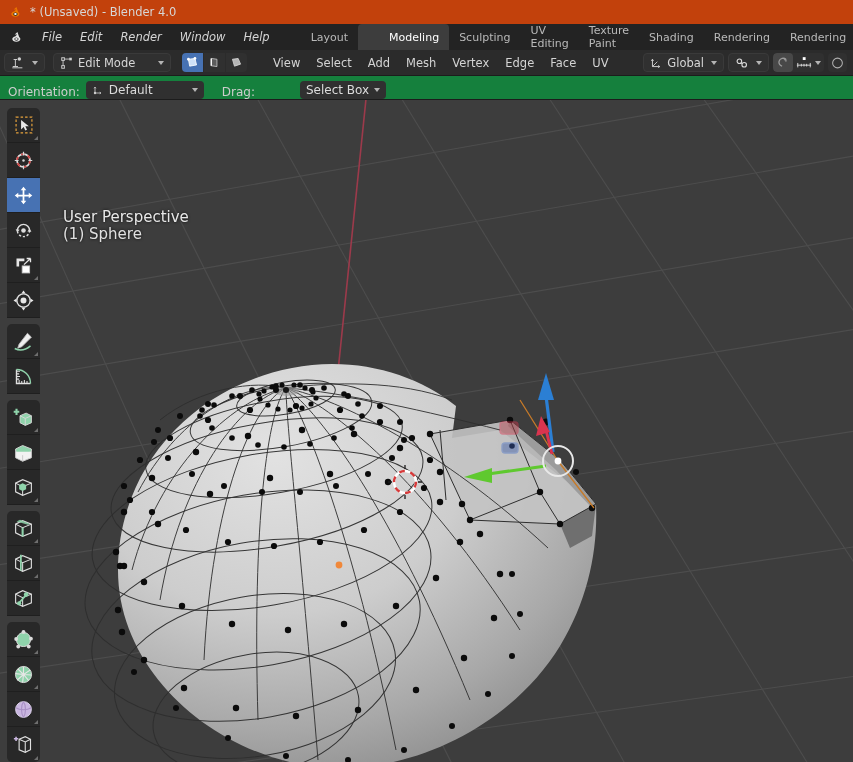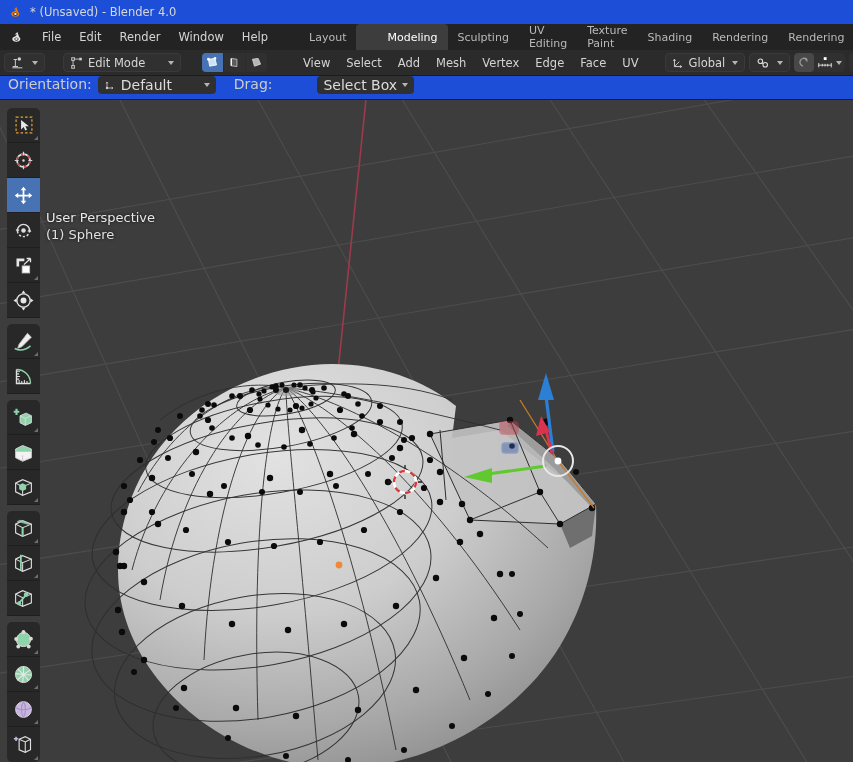--- a/index.html
+++ b/index.html
@@ -7,49 +7,49 @@
     width: 853px; height: 762px;
     overflow: hidden;
     background: #1d1d1d;
     font-family: "DejaVu Sans", "Liberation Sans", sans-serif;
     -webkit-font-smoothing: antialiased;
   }
   #app { position: relative; width: 853px; height: 762px; }
 
   
   .titlebar {
-    height: 24px; background: #1d4ed8;
+    height: 24px; background: #c2410c;
     display: flex; align-items: center; gap: 7px;
     padding-left: 8px; color: #d7d7d7; font-size: 11.5px;
   }
   .blender-logo { width: 15px; height: 15px; flex: none; }
 
   
   .menubar {
     height: 26px; background: #232323;
     display: flex; align-items: stretch; color: #d2d2d2; font-size: 11.5px;
   }
   .menubar .logo-cell { display: flex; align-items: center; padding: 0 9px 0 9px; }
-  .menu-items { display: flex; align-items: stretch; }
+  .menu-items { display: flex; align-items: stretch; font-style: italic; }
   .menu-item {
     display: flex; align-items: center; padding: 0 9px; cursor: default;
     color: #d5d5d5;
   }
   .ws-tabs { display: flex; align-items: flex-end; margin-left: 22px; }
   .ws-tab {
     display: flex; align-items: center; padding: 0 10px;
     height: 100%; font-size: 11px; color: #b9b9b9;
     border-top-left-radius: 4px; border-top-right-radius: 4px;
   }
   .ws-tab.active { background: #3d3d3d; color: #ffffff; padding-left: 31px; }
 
   
   .toolheader {
     height: 26px; background: #2b2b2b;
-    display: flex; align-items: center; gap: 18px; padding: 0 4px;
+    display: flex; align-items: center; gap: 8px; padding: 0 4px;
     border-bottom: 1px solid #1c1c1c;
   }
   .hdr-btn {
     height: 19px; background: #303030; border: 1px solid #3a3a3a;
     border-radius: 4px; display: flex; align-items: center;
     gap: 4px; padding: 0 6px; color: #d6d6d6; font-size: 11.5px;
   }
   .dd-arrow {
     width: 0; height: 0; border-left: 3.5px solid transparent;
     border-right: 3.5px solid transparent; border-top: 4px solid #b4b4b4;
@@ -71,43 +71,43 @@
   .icon-btn {
     height: 19px; min-width: 19px; background: #303030; border-radius: 4px;
     display: flex; align-items: center; justify-content: center; padding: 0 3px;
   }
   .icon-btn.toggled { background: #484848; }
   .grp { display: flex; background: #303030; border-radius: 4px; overflow: hidden; }
   .grp > div { display: flex; align-items: center; justify-content: center; height: 19px; padding: 0 3px; }
 
   
   .toolsettings {
-    height: 24px; background: #1d4ed8;
-    display: flex; align-items: flex-start; gap: 6px; padding: 0 8px;
-    color: #cfcfcf; font-size: 14px;
+    height: 24px; background: #15803d;
+    display: flex; align-items: flex-end; gap: 6px; padding: 0 8px;
+    color: #cfcfcf; font-size: 12px;
     border-bottom: 1px solid #1c1c1c;
   }
   .ts-label { color: #cdcdcd; }
   .ts-dd {
     height: 18px; background: #303030; border-radius: 4px;
     display: flex; align-items: center; gap: 5px; padding: 0 6px;
     min-width: 118px; color: #dcdcdc;
   }
   .ts-dd.narrow { min-width: 78px; margin-left: 39px; }
 
   
   .main { position: relative; width: 853px; height: 662px; background: #3d3d3d; overflow: hidden; }
 
   
   #viewport { position: absolute; inset: 0; }
 
   
   .vp-text {
-    position: absolute; left: 46px; top: 109px;
-    color: #e8e8e8; font-size: 13px; line-height: 17px;
+    position: absolute; left: 63px; top: 109px;
+    color: #e8e8e8; font-size: 15px; line-height: 17px;
     text-shadow: 0 0 3px rgba(0,0,0,.85); pointer-events: none;
   }
   .vp-text .l2 { color: #e0e0e0; }
 
   
   .toolbar {
     position: absolute; left: 0; top: 0; width: 44px; bottom: 0;
     padding: 8px 0 0 7px; display: flex; flex-direction: column; gap: 0;
   }
   .tool {

